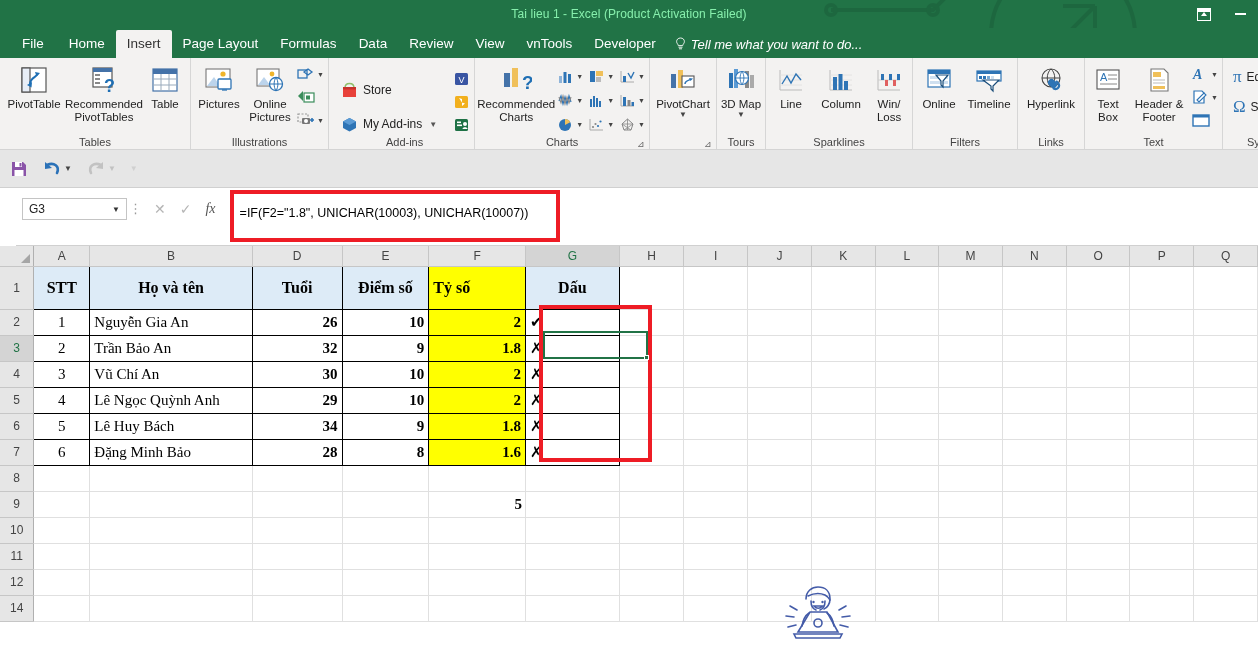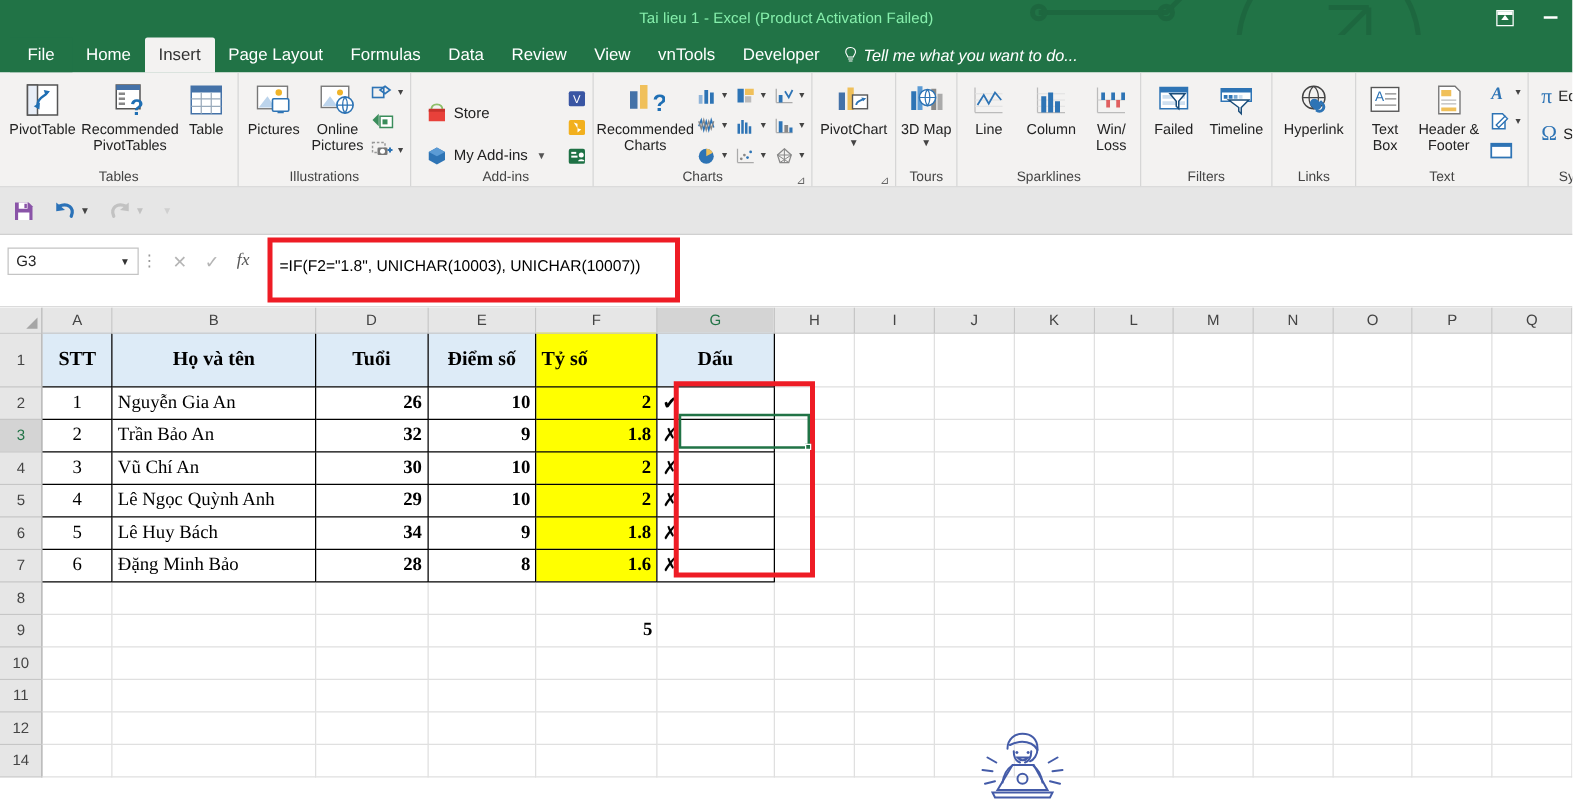--- a/index.html
+++ b/index.html
@@ -134,20 +134,21 @@
   .qat-item { display: flex; align-items: center; gap: 2px; }
 
   
   .formulabar {
     height: 58px;
     background: #fff;
     display: flex; align-items: flex-start;
     padding-top: 10px;
     border-bottom: 1px solid #d0d0d0;
     position: relative;
+    margin-left: 16px;
   }
   .namebox {
     width: 105px; height: 22px; margin-left: 6px;
     border: 1px solid #c4c4c4; background: #fff;
     display: flex; align-items: center; justify-content: space-between;
     padding: 0 6px; font-size: 12px; color: #222;
   }
   .namebox .caret { font-size: 8px; color: #333; }
   .fbar-dots { font-size: 13px; color: #999; margin: 0 2px; line-height: 22px;}
   .fbar-btns { display: flex; align-items: center; gap: 14px; padding: 0 10px; height: 22px; }
@@ -636,21 +637,21 @@
       <div class="bigbtn" style="width:48px">
         <span class="ico">
           <svg width="30" height="28" viewBox="0 0 30 28">
             <rect x="4" y="4" width="22" height="17" fill="#fff" stroke="#2e74b5" stroke-width="1.2"></rect>
             <rect x="4" y="4" width="22" height="4" fill="#2e74b5"></rect>
             <rect x="6" y="10" width="18" height="3" fill="#cfe0f0"></rect>
               <rect x="6" y="15" width="18" height="3" fill="#cfe0f0"></rect>
             <path d="M12 9 L24 9 L19 15 L19 21 L17 19 L17 15 Z" fill="#fff" stroke="#1a4d7a" stroke-width="1.2"></path>
           </svg>
         </span>
-        <span>Failed</span>
+        <span>Online</span>
       </div>
       <div class="bigbtn" style="width:52px">
         <span class="ico">
           <svg width="30" height="28" viewBox="0 0 30 28">
             <rect x="3" y="5" width="24" height="10" fill="#fff" stroke="#2e74b5" stroke-width="1.2"></rect>
             <rect x="3" y="5" width="24" height="3" fill="#2e74b5"></rect>
             <rect x="5" y="10" width="3" height="3" fill="#2e74b5"></rect>
               <rect x="9" y="10" width="3" height="3" fill="#2e74b5"></rect>
               <rect x="13" y="10" width="3" height="3" fill="#7aa9d4"></rect>
               <rect x="17" y="10" width="3" height="3" fill="#cfe0f0"></rect>

